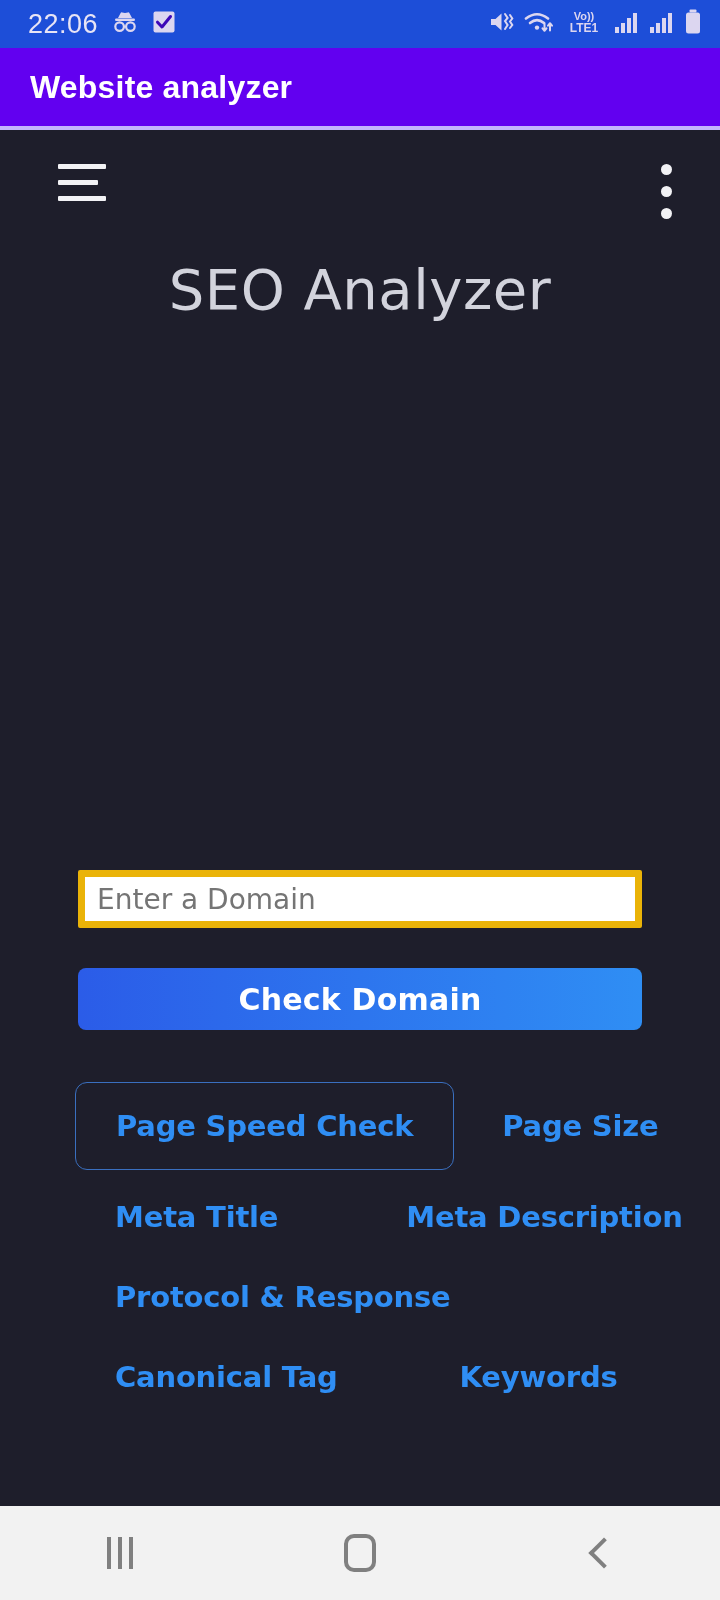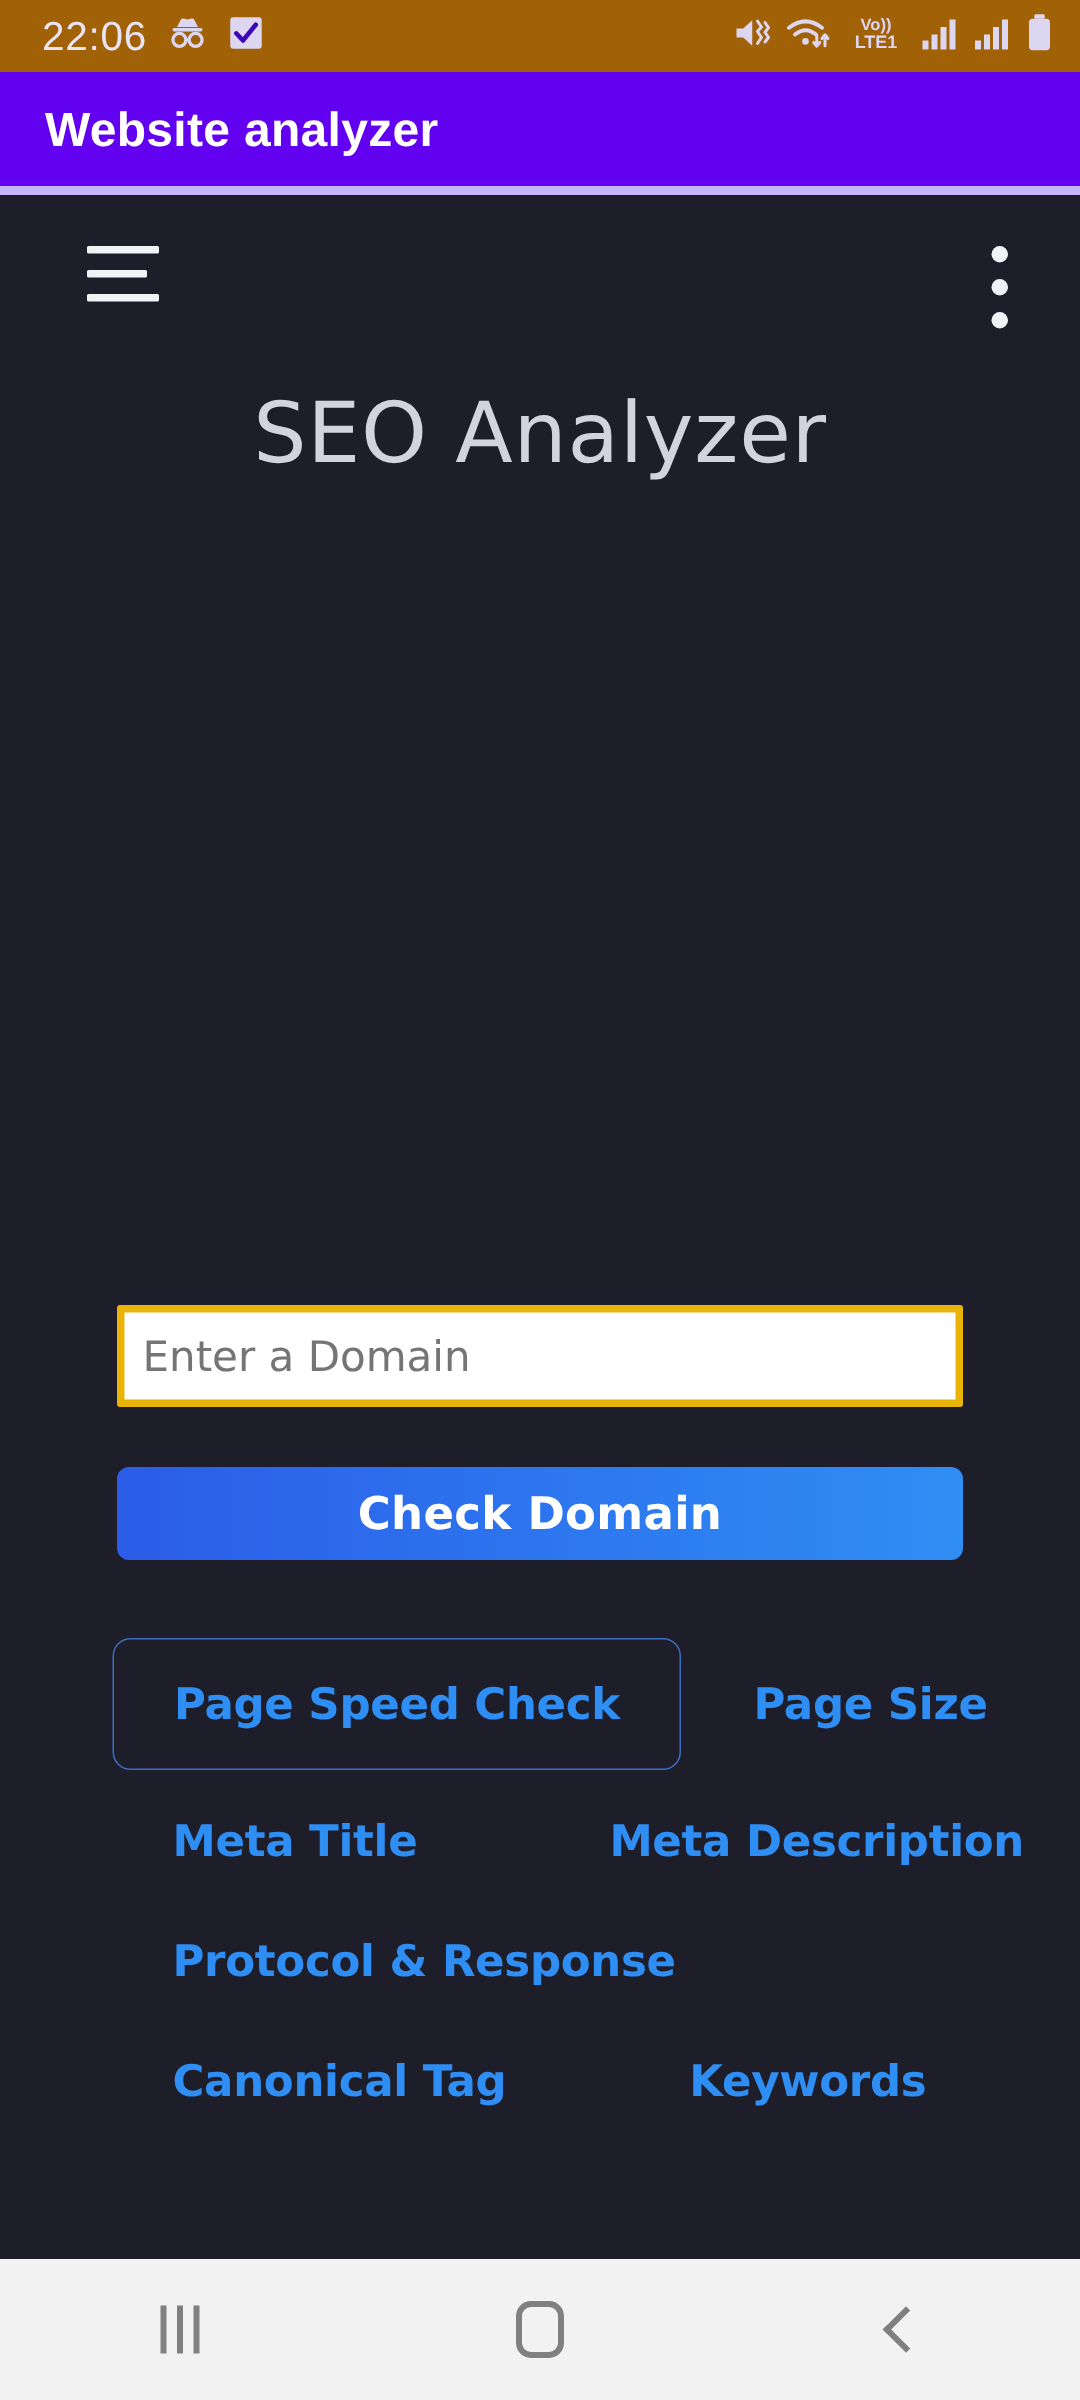--- a/index.html
+++ b/index.html
@@ -6,34 +6,34 @@
   html, body {
     width:720px; height:1600px;
     background:#1d1d2a;
     font-family:"Liberation Sans", sans-serif;
     overflow:hidden;
   }
   #phone { position:relative; width:720px; height:1600px; display:flex; flex-direction:column; }
 
   
   .statusbar{
-    height:48px; background:#a16207; flex:0 0 48px;
+    height:48px; background:#1d4ed8; flex:0 0 48px;
     display:flex; align-items:center; justify-content:space-between;
     padding:0 18px 0 28px;
   }
   .sb-left{ display:flex; align-items:center; gap:12px; }
   .sb-time{ color:#e8e4f5; font-size:27px; letter-spacing:.5px; font-family:"Liberation Sans", sans-serif; }
   .sb-right{ display:flex; align-items:center; gap:9px; }
   .ic{ display:block; }
 
   
   .appbar{
     flex:0 0 82px; background:#6200f0;
     display:flex; align-items:center; padding-left:30px;
-    border-bottom:6px solid #c4b5fd;
+    border-bottom:4px solid #c4b5fd;
   }
   .appbar-title{ color:#ffffff; font-size:32px; font-weight:bold; letter-spacing:.2px; }
 
   
   .content{ flex:1 1 auto; background:#1e1e2b; position:relative; overflow:hidden; }
 
   .toprow{
     display:flex; align-items:flex-start; justify-content:space-between;
     padding:26px 36px 0 58px;
   }
@@ -49,22 +49,22 @@
   .page-title{
     text-align:center; color:#d2d3dc; font-size:56px;
     font-weight:400; letter-spacing:.5px; margin-top:38px;
     font-family:"DejaVu Sans", sans-serif;
   }
 
   .spacer{ height:548px; }
 
   .form-area{ padding:0 78px 0 78px; }
   .domain-input{
-    display:block; width:100%; height:68px;
-    background:#ffffff; border:5px solid #eab308; border-radius:2px;
+    display:block; width:100%; height:58px;
+    background:#ffffff; border:7px solid #eab308; border-radius:2px;
     padding:0 12px; font-size:28px; color:#2c2c2c;
     font-family:"DejaVu Sans", sans-serif; outline:none;
   }
   .domain-input::placeholder{ color:#757575; }
 
   .check-btn{
     display:block; width:100%; height:62px; margin-top:40px;
     border:none; border-radius:8px; cursor:pointer;
     background:linear-gradient(to right,#2b5ce8 0%,#2f8ef4 100%);
     color:#ffffff; font-size:30px; font-weight:bold;

